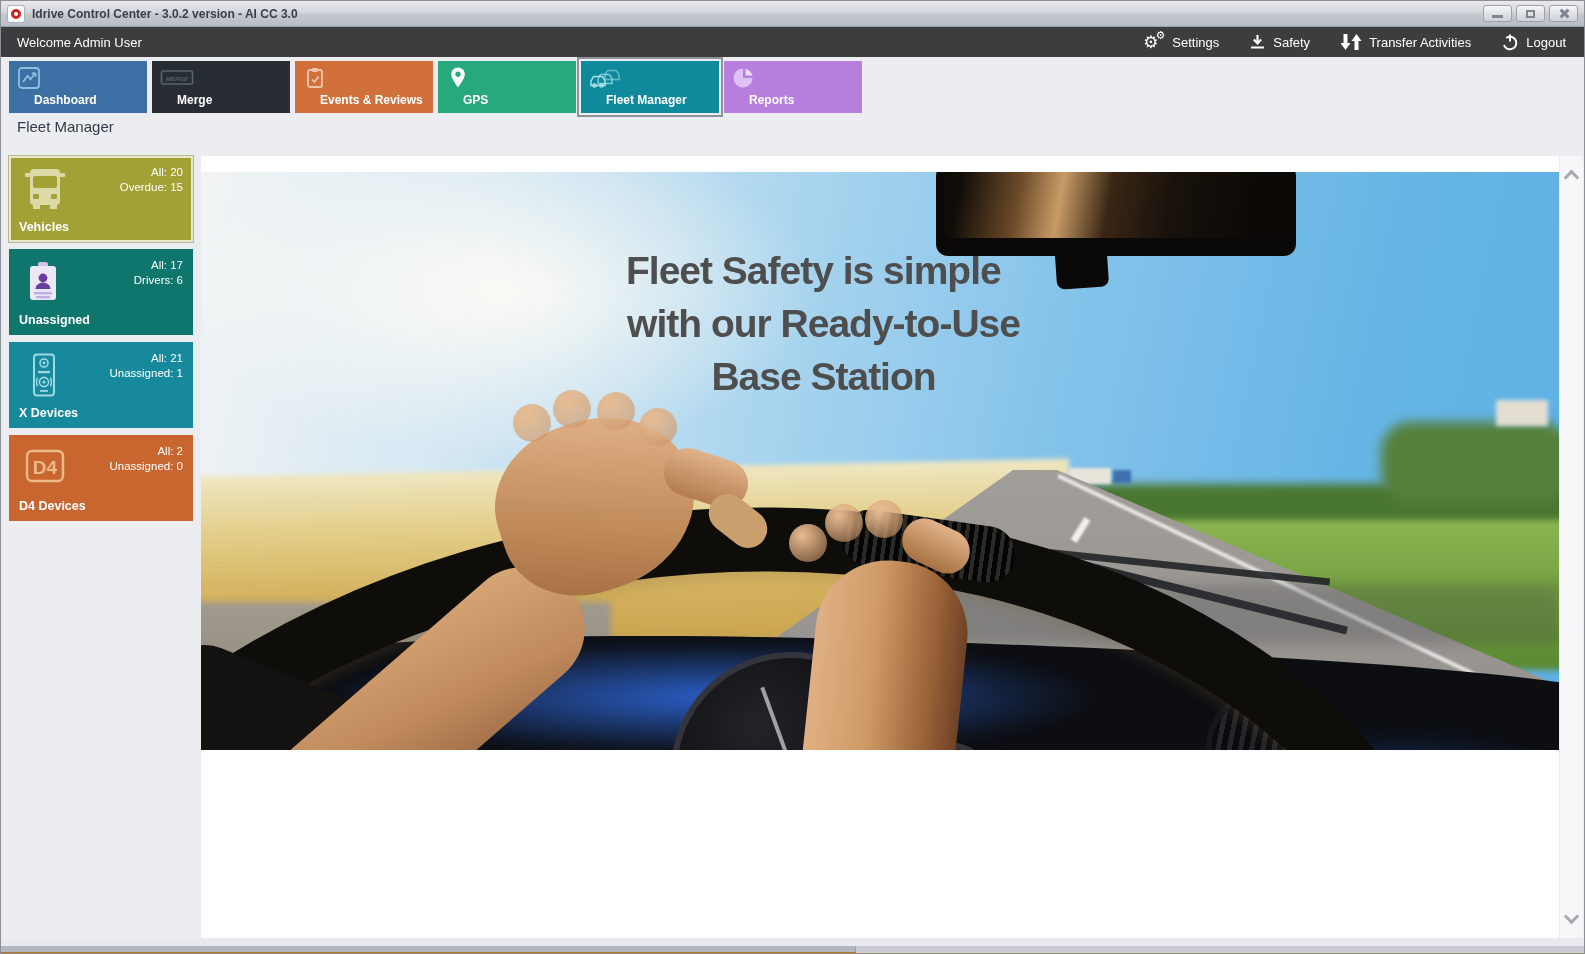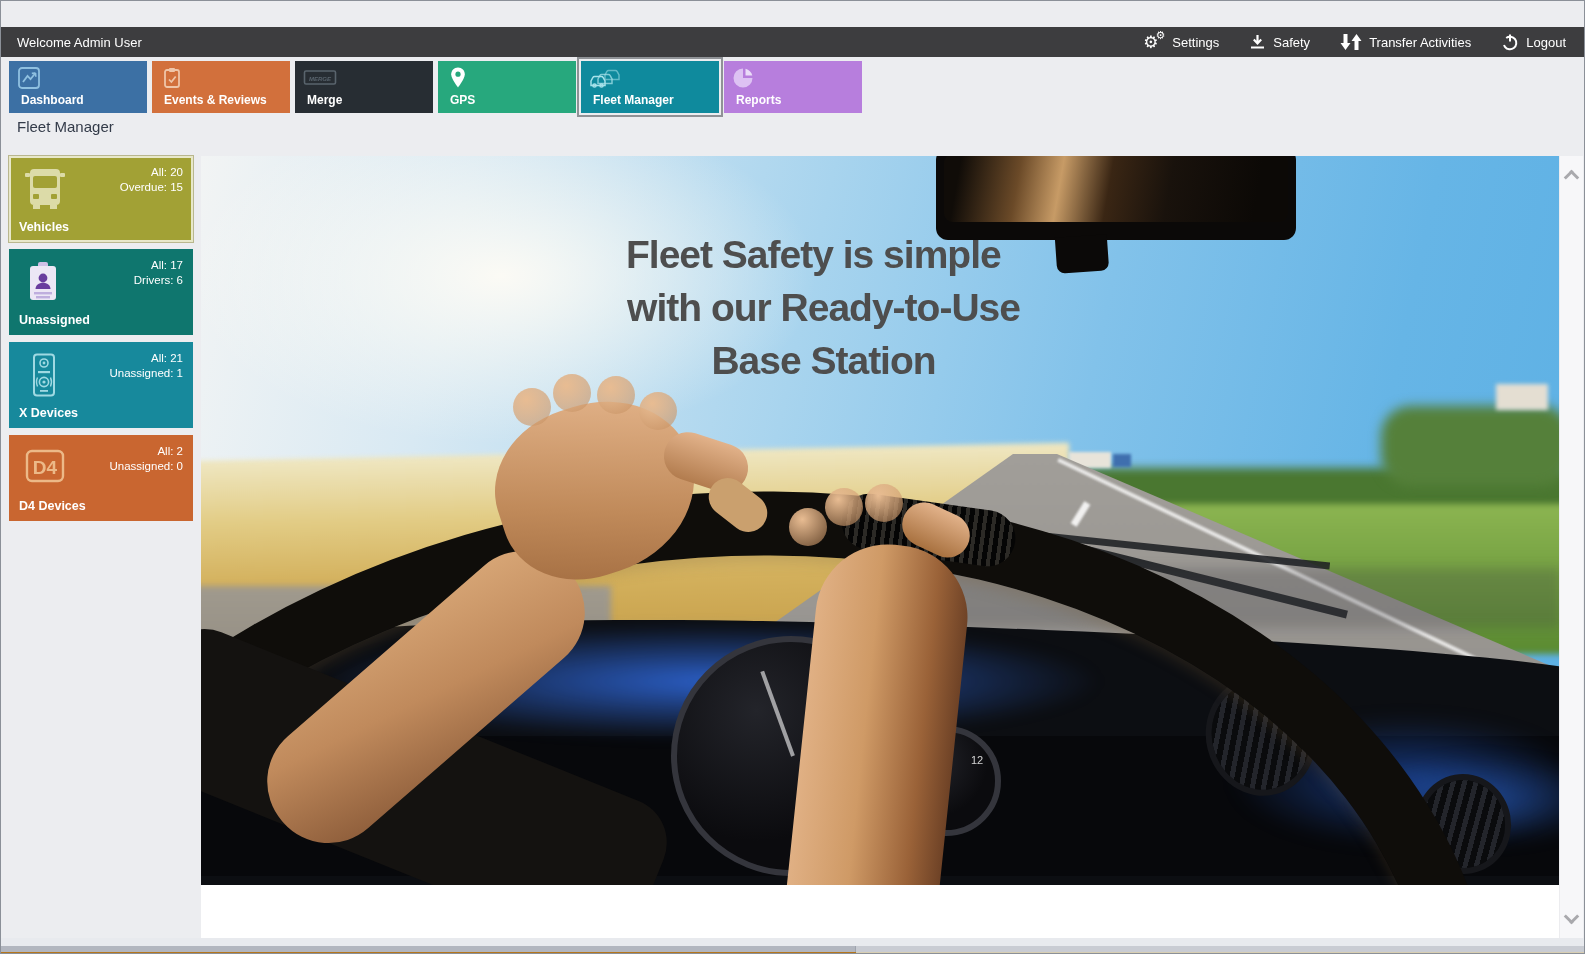--- a/index.html
+++ b/index.html
@@ -30,21 +30,21 @@
   .welcome { font-size:13px; margin-left:16px; }
   .tool-actions { margin-left:auto; display:flex; align-items:center; gap:30px; margin-right:18px; }
   .tool-btn { display:flex; align-items:center; gap:7px; font-size:13px; color:#fff; cursor:default; }
   .gear-wrap { position:relative; width:22px; height:20px; }
   .gear-big { position:absolute; left:0; top:2px; font-size:17px; line-height:17px; }
   .gear-small { position:absolute; right:0; top:-2px; font-size:11px; line-height:11px; }
 
   
   .tabs { position:absolute; left:8px; top:60px; display:flex; gap:5px; }
   .tab { position:relative; width:138px; height:52px; color:#fff; }
-  .tab .tab-label { position:absolute; left:12px; bottom:6px; font-size:12px; font-weight:bold;text-align:right; }
+  .tab .tab-label { position:absolute; left:25px; bottom:6px; font-size:12px; font-weight:bold;text-align:right; }
   .tab .tab-icon { position:absolute; left:8px; top:5px; }
   .tab-dashboard { background:#3c70a4; } .tab-events { background:#d2703c; }
   .tab-merge { background:#272d33; } .tab-gps { background:#27a87d; }
   .tab-fleet { background:#0f8a9d; } .tab-reports { background:#b77edd; }
   .tab.selected { outline:2px solid #8f9296; outline-offset:2px; }
 
   
   .page-heading { position:absolute; left:16px; top:117px; font-size:15px; color:#333b49; }
 
   
@@ -65,21 +65,21 @@
   .chev-down { bottom:16px; transform:rotate(135deg); }
 
   
   .hstrip { position:absolute; left:0; right:0; top:937px; height:8px; background:#e8eaee; }
   .hscroll { position:absolute; left:0; right:0; top:945px; height:6px; background:#c9ccd3; }
   .hthumb { position:absolute; left:0; top:0; height:6px; width:54%; background:#b2b6bf; border-right:1px solid #9ea3ad; }
   .accent { position:absolute; left:0; right:0; top:951px; height:3px; display:flex; }
   .accent .a1 { width:54%; background:#b5761c; } .accent .a2 { flex:1; background:#d8ceb2; }
 
   
-  .photo { position:absolute; left:0; top:0; width:1358px; height:729px; overflow:hidden;
+  .photo { position:absolute; left:0; top:16px; width:1358px; height:578px; overflow:hidden;
     background:linear-gradient(102deg,#f2f4f4 0%,#d8e9f3 18%,#a8d4ee 42%,#82c2ea 62%,#66b5e6 82%,#5cb0e4 100%); }
   .photo * { position:absolute; }
   .glare { left:-150px; top:-120px; width:900px; height:480px;
     background:radial-gradient(closest-side, rgba(255,252,245,.92), rgba(255,252,245,0) 70%); }
   .field-left { left:-30px; top:296px; width:900px; height:180px; transform:rotate(-1.2deg);
     background:linear-gradient(180deg,#efe7c2 0%,#e2cc85 35%,#d3b05c 70%,#c9a34e 100%); filter:blur(2.5px); }
   .shoulder { left:-20px; top:430px; width:430px; height:130px; background:linear-gradient(180deg,#a09a8e,#8c867c); filter:blur(3px); }
   .treeline { left:828px; top:312px; width:545px; height:50px; background:#4a7730; border-radius:20px; filter:blur(5px); }
   .treeline2 { left:1180px; top:250px; width:190px; height:80px; background:#55803a; border-radius:30px; filter:blur(6px); }
   .field-right { left:835px; top:348px; width:540px; height:150px;
@@ -148,20 +148,37 @@
     background:linear-gradient(90deg,#e0b084 0%,#cf9a66 40%,#9a6238 78%,#6e4226 100%); }
   .fr1 { left:588px; top:352px; } .fr2 { left:624px; top:332px; } .fr3 { left:664px; top:328px; }
   .finger-right { left:700px; top:352px; width:70px; height:44px; border-radius:22px; transform:rotate(25deg);
     background:linear-gradient(180deg,#e2b28a,#a8713f); }
 </style>
 </head>
 <body>
 
 <div class="window">
 
+  <div class="titlebar">
+    <span class="app-icon">
+        <i></i>
+      </span>
+    <span class="title-text">Idrive Control Center - 3.0.2 version - AI CC 3.0</span>
+    <span class="win-controls">
+      <span class="win-btn">
+          <span class="glyph-min"></span>
+        </span>
+      <span class="win-btn">
+          <span class="glyph-max"></span>
+        </span>
+      <span class="win-btn">
+          <span class="glyph-close"></span>
+        </span>
+    </span>
+  </div>
 
   <div class="toolbar">
     <span class="welcome">Welcome Admin User</span>
     <span class="tool-actions">
       <span class="tool-btn">
         <span class="gear-wrap">
           <span class="gear-big">⚙</span>
           <span class="gear-small">⚙</span>
         </span>
         <span>Settings</span>
@@ -191,34 +208,34 @@
 
   <div class="tabs">
     <div class="tab tab-dashboard">
       <svg class="tab-icon" width="24" height="24" viewBox="0 0 24 24">
         <rect x="2" y="2" width="20" height="20" rx="3" fill="none" stroke="#8fc0e0" stroke-width="1.8"></rect>
         <path d="M6 16l4.5-6 3 3.2L18.5 7" fill="none" stroke="#8fc0e0" stroke-width="1.8"></path>
         <path d="M18.5 7l-3.7.4M18.5 7l.3 3.7" stroke="#8fc0e0" stroke-width="1.6"></path>
       </svg>
       <span class="tab-label">Dashboard</span>
     </div>
+    <div class="tab tab-merge">
+      <svg class="tab-icon" width="34" height="24" viewBox="0 0 34 24">
+        <rect x="1.5" y="5" width="31" height="13" rx="1.5" fill="none" stroke="#59646d" stroke-width="1.6"></rect>
+        <text x="17" y="14.5" text-anchor="middle" font-size="6" font-style="italic" font-weight="bold" fill="#59646d">MERGE</text>
+      </svg>
+      <span class="tab-label">Merge</span>
+    </div>
     <div class="tab tab-events">
       <svg class="tab-icon" width="24" height="24" viewBox="0 0 24 24">
         <rect x="5" y="4" width="14" height="17" rx="2" fill="none" stroke="#efc5a8" stroke-width="1.8"></rect>
         <rect x="9" y="2" width="6" height="4" rx="1" fill="#efc5a8"></rect>
         <path d="M9 13.5l2.4 2.5 4.3-5.5" fill="none" stroke="#efc5a8" stroke-width="1.8"></path>
       </svg>
       <span class="tab-label">Events &amp; Reviews</span>
-    </div>
-    <div class="tab tab-merge">
-      <svg class="tab-icon" width="34" height="24" viewBox="0 0 34 24">
-        <rect x="1.5" y="5" width="31" height="13" rx="1.5" fill="none" stroke="#59646d" stroke-width="1.6"></rect>
-        <text x="17" y="14.5" text-anchor="middle" font-size="6" font-style="italic" font-weight="bold" fill="#59646d">MERGE</text>
-      </svg>
-      <span class="tab-label">Merge</span>
     </div>
     <div class="tab tab-gps">
       <svg class="tab-icon" width="24" height="24" viewBox="0 0 24 24">
         <path d="M12 1.5c-4 0-6.8 3-6.8 6.8C5.2 13 12 21.5 12 21.5S18.8 13 18.8 8.3C18.8 4.5 16 1.5 12 1.5z" fill="#fff"></path>
         <circle cx="12" cy="8.2" r="2.6" fill="#27a87d"></circle>
       </svg>
       <span class="tab-label">GPS</span>
     </div>
     <div class="tab tab-fleet selected">
       <svg class="tab-icon" width="34" height="24" viewBox="0 0 34 24">

